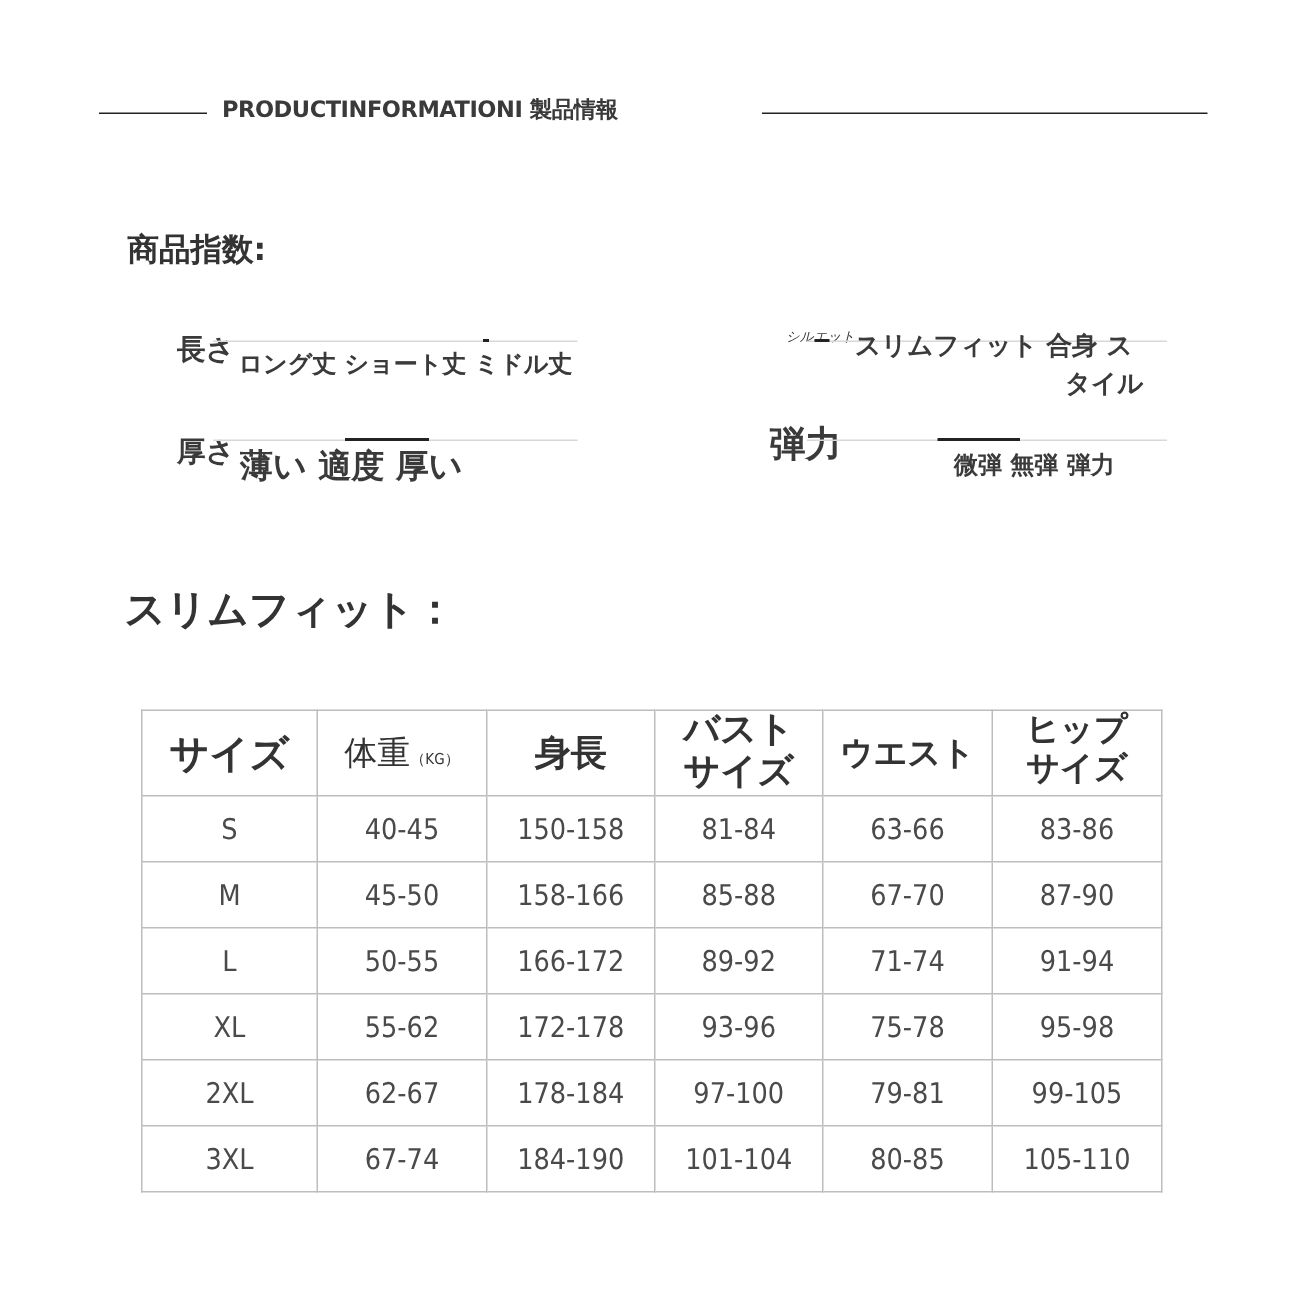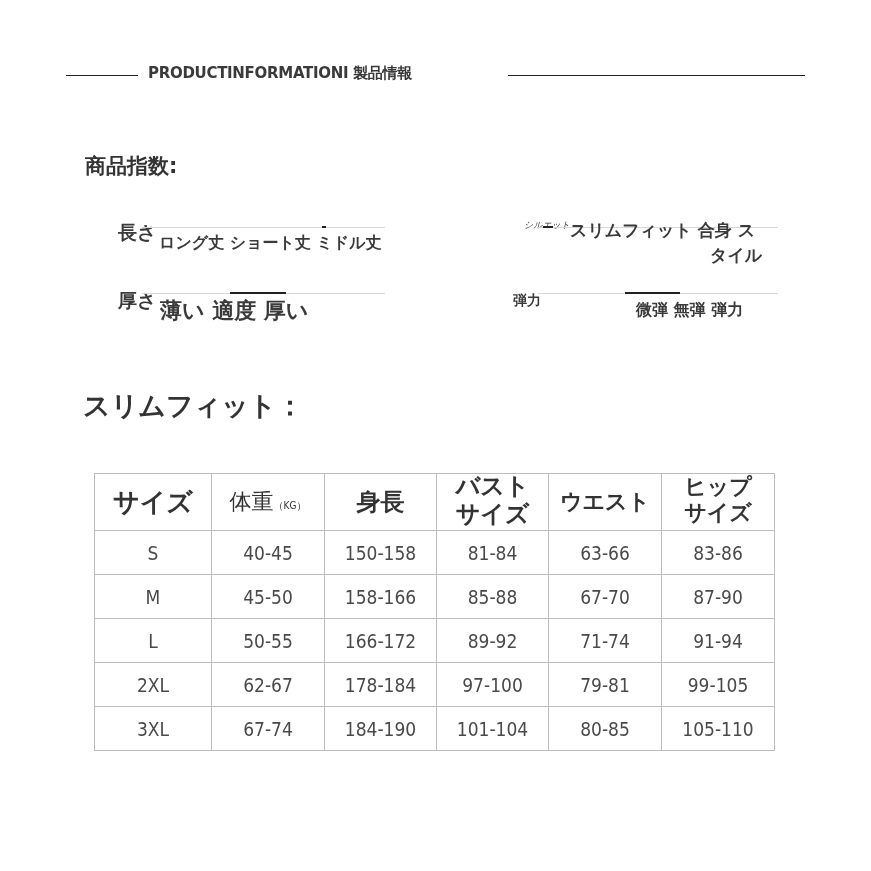--- a/index.html
+++ b/index.html
@@ -42,21 +42,21 @@
 <div class="scale-line" style="left:142px; top:293px; width:243px;"></div>
 <div class="scale-mark" style="left:230px; top:292px; width:56px;"></div>
 <div class="opts" style="left:160px; top:296px; font-size:22px;">薄い 適度 厚い</div>
 
 <div class="attr-label small" style="left:486px; top:219px;font-style:italic;">シルエット</div>
 <div class="scale-line" style="left:538px; top:227px; width:240px;"></div>
 <div class="scale-mark" style="left:543px; top:226px; width:10px;"></div>
 <div class="opts" style="left:570px; top:219px; font-size:17px;">スリムフィット 合身 ス</div>
 <div class="opts" style="left:710px; top:244px; font-size:17px;">タイル</div>
 
-<div class="attr-label" style="left:477px; top:292px; font-size:14px;font-family:Liberation Serif, serif;">弾力</div>
+<div class="attr-label" style="left:477px; top:280px; font-size:24px;font-family:Liberation Serif, serif;">弾力</div>
 <div class="scale-line" style="left:538px; top:293px; width:240px;"></div>
 <div class="scale-mark" style="left:625px; top:292px; width:55px;"></div>
 <div class="opts" style="left:636px; top:300px; font-size:16px;">微弾 無弾 弾力</div>
 
 <div class="h2" style="left:83px; top:388px; font-size:27px;">スリムフィット：</div>
 
 <table class="size">
   <colgroup>
     <col style="width:117px">
       <col style="width:113px">
@@ -104,20 +104,28 @@
     </tr>
     <tr>
       <td>L</td>
       <td>50-55</td>
       <td>166-172</td>
       <td>89-92</td>
       <td>71-74</td>
       <td>91-94</td>
     </tr>
     <tr>
+      <td>XL</td>
+      <td>55-62</td>
+      <td>172-178</td>
+      <td>93-96</td>
+      <td>75-78</td>
+      <td>95-98</td>
+    </tr>
+    <tr>
       <td>2XL</td>
       <td>62-67</td>
       <td>178-184</td>
       <td>97-100</td>
       <td>79-81</td>
       <td>99-105</td>
     </tr>
     <tr>
       <td>3XL</td>
       <td>67-74</td>

